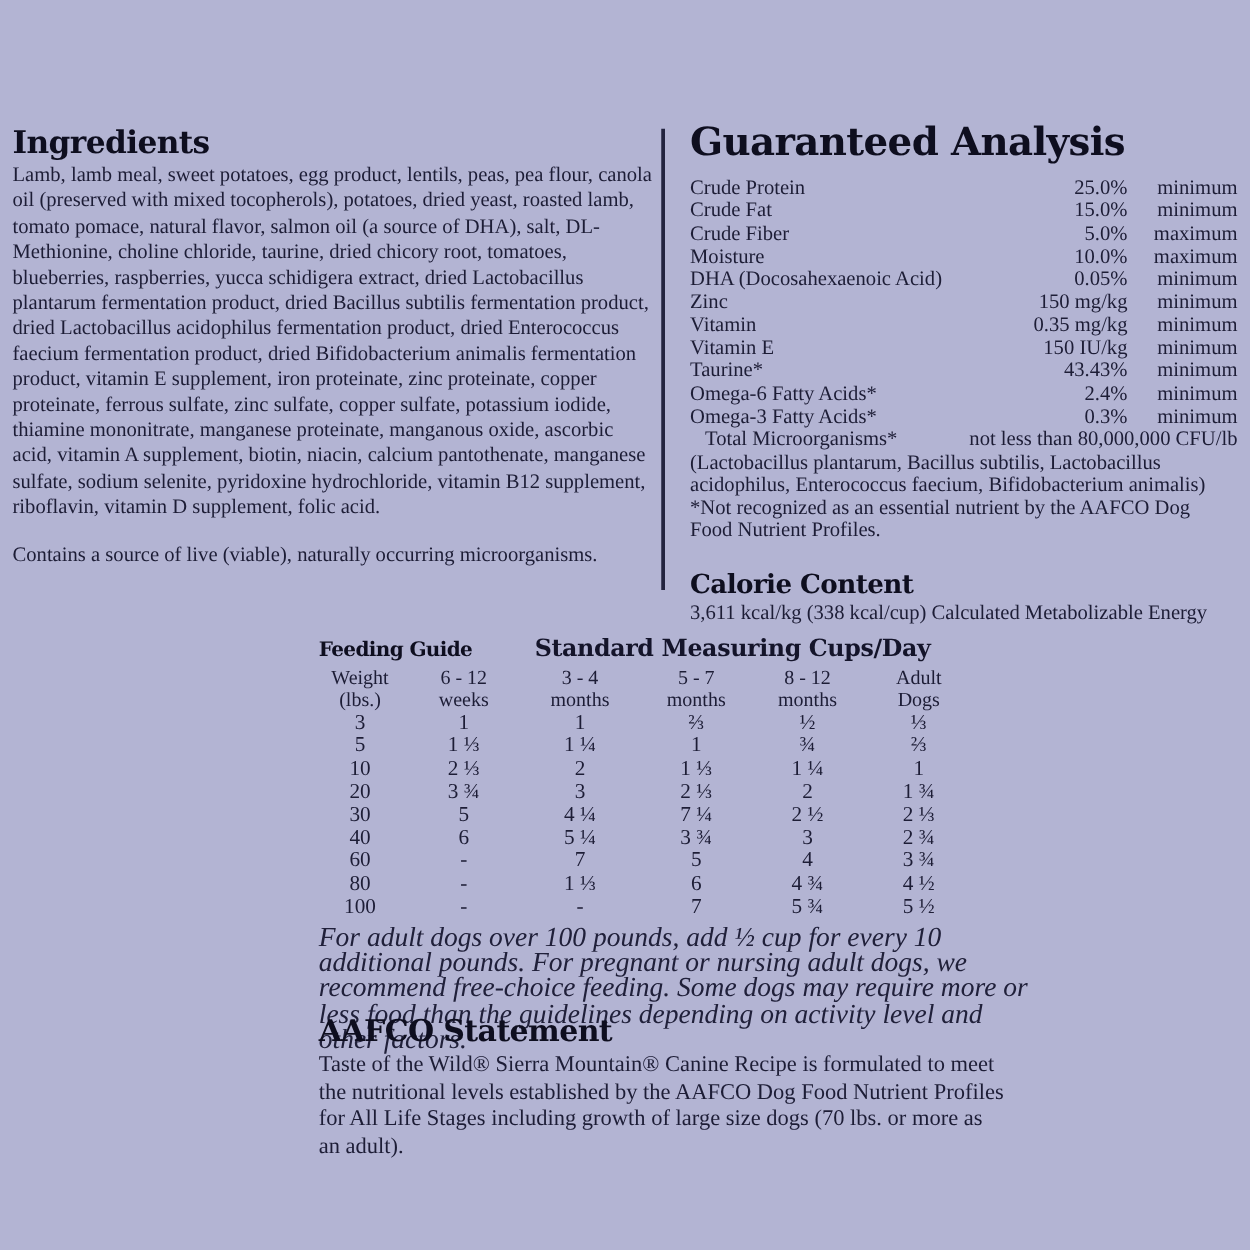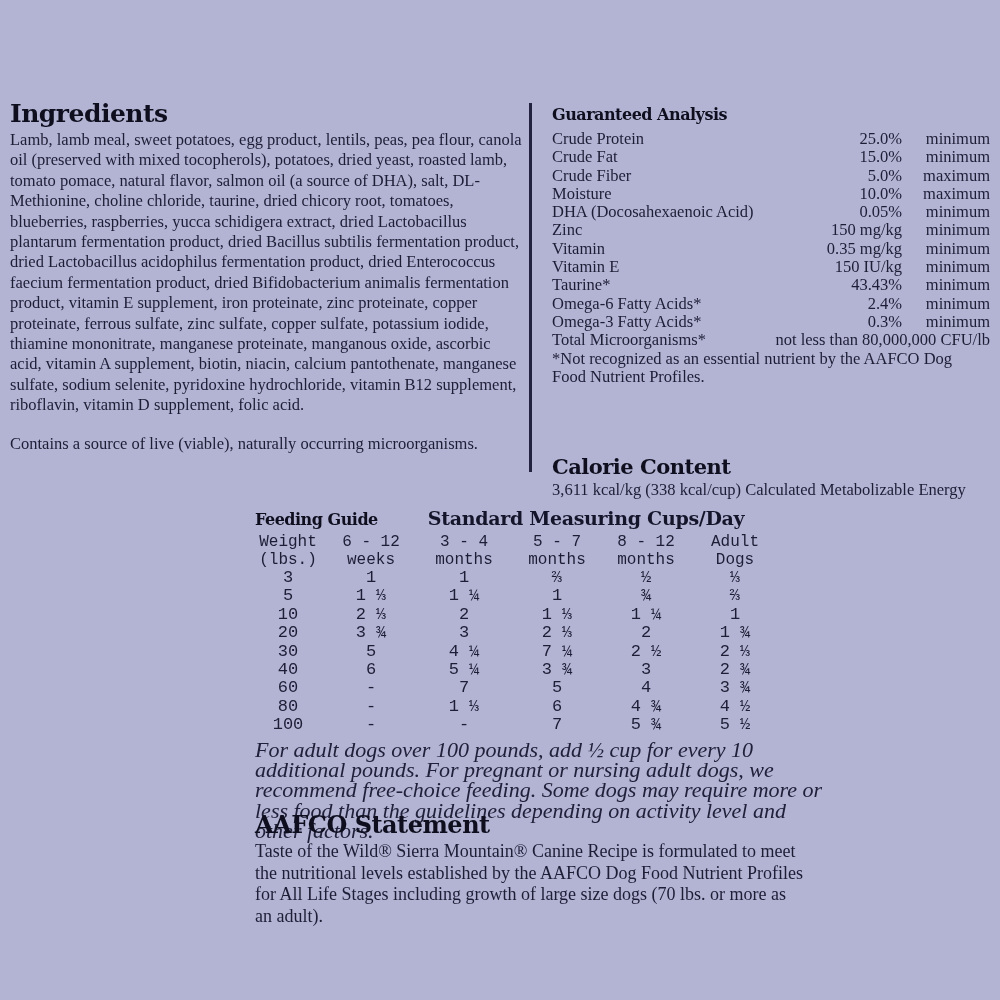--- a/index.html
+++ b/index.html
@@ -18,42 +18,42 @@
   }
   
   #ingredients{position:absolute;left:10px;top:100px;width:514px;}
   #ingredients h2{font-size:25px;line-height:28px;margin-bottom:2px;}
   .ing-body{font-size:16.5px;line-height:20.4px;margin:0;text-align:left;}
   .ing-note{font-size:16.5px;line-height:20px;margin:18px 0 0 0;}
   
   #divider{position:absolute;left:529px;top:103px;width:3px;height:369px;background:#23233f;}
   
   #ga{position:absolute;left:552px;top:101px;width:438px;}
-  #ga h2{font-size:16px;line-height:27px;margin-bottom:2px;}
+  #ga h2{font-size:31px;line-height:27px;margin-bottom:13px;}
   .ga-row{display:flex;font-size:16.5px;line-height:18.3px;}
   .ga-label{flex:1;white-space:nowrap;}
   .ga-value{width:122px;text-align:right;white-space:nowrap;}
   .ga-qual{width:88px;text-align:right;white-space:nowrap;}
   .ga-total{display:flex;font-size:16.5px;line-height:18.3px;}
-  .ga-total .ga-label{flex:0 0 auto;}
+  .ga-total .ga-label{flex:0 0 auto;margin-left:12px;}
   .ga-total .ga-totalvalue{flex:1;text-align:right;white-space:nowrap;}
   .ga-foot{font-size:16.5px;line-height:18.3px;margin:0;}
   
   #calorie{position:absolute;left:552px;top:427px;width:442px;margin-top:28px;}
   #calorie h2{font-size:21px;line-height:24px;margin-bottom:1px;}
   .cal-body{font-size:16.5px;line-height:19px;margin:0;white-space:nowrap;}
   
   #feeding{position:absolute;left:255px;top:506px;width:580px;}
   .fg-titlebar{display:flex;align-items:baseline;}
   .fg-titlebar h2{font-size:16px;line-height:28px;}
   .fg-subtitle{
     font-family:"DejaVu Serif", serif;font-weight:bold;color:#14142a;
     font-size:19px;margin-left:50px;letter-spacing:-0.3px;white-space:nowrap;
   }
-  #fg-table{width:530px;font-family:Liberation Mono, monospace;}
+  #fg-table{width:530px;}
   .fg-row{display:flex;}
   .fg-col{text-align:center;}
   .fg-c0{width:66px;}
   .fg-c1{width:100px;}
   .fg-c2{width:86px;}
   .fg-c3{width:100px;}
   .fg-c4{width:78px;}
   .fg-c5{width:100px;}
   #fg-header .fg-col{font-size:16px;line-height:17.5px;}
   .fg-datarow .fg-col{font-size:17px;line-height:18.4px;}
@@ -132,20 +132,21 @@
         <div class="ga-row">
           <span class="ga-label">Omega-3 Fatty Acids*</span>
           <span class="ga-value">0.3%</span>
           <span class="ga-qual">minimum</span>
         </div>
       </div>
     <div class="ga-total">
       <span class="ga-label">Total Microorganisms*</span>
       <span class="ga-totalvalue">not less than 80,000,000 CFU/lb</span>
     </div>
+    <p class="ga-foot">(Lactobacillus plantarum, Bacillus subtilis, Lactobacillus acidophilus, Enterococcus faecium, Bifidobacterium animalis)</p>
     <p class="ga-foot">*Not recognized as an essential nutrient by the AAFCO Dog Food Nutrient Profiles.</p>
   </section>
 
   <section id="calorie">
     <h2 class="heading">Calorie Content</h2>
     <p class="cal-body">3,611 kcal/kg (338 kcal/cup) Calculated Metabolizable Energy</p>
   </section>
 
   <section id="feeding">
     <div class="fg-titlebar">

